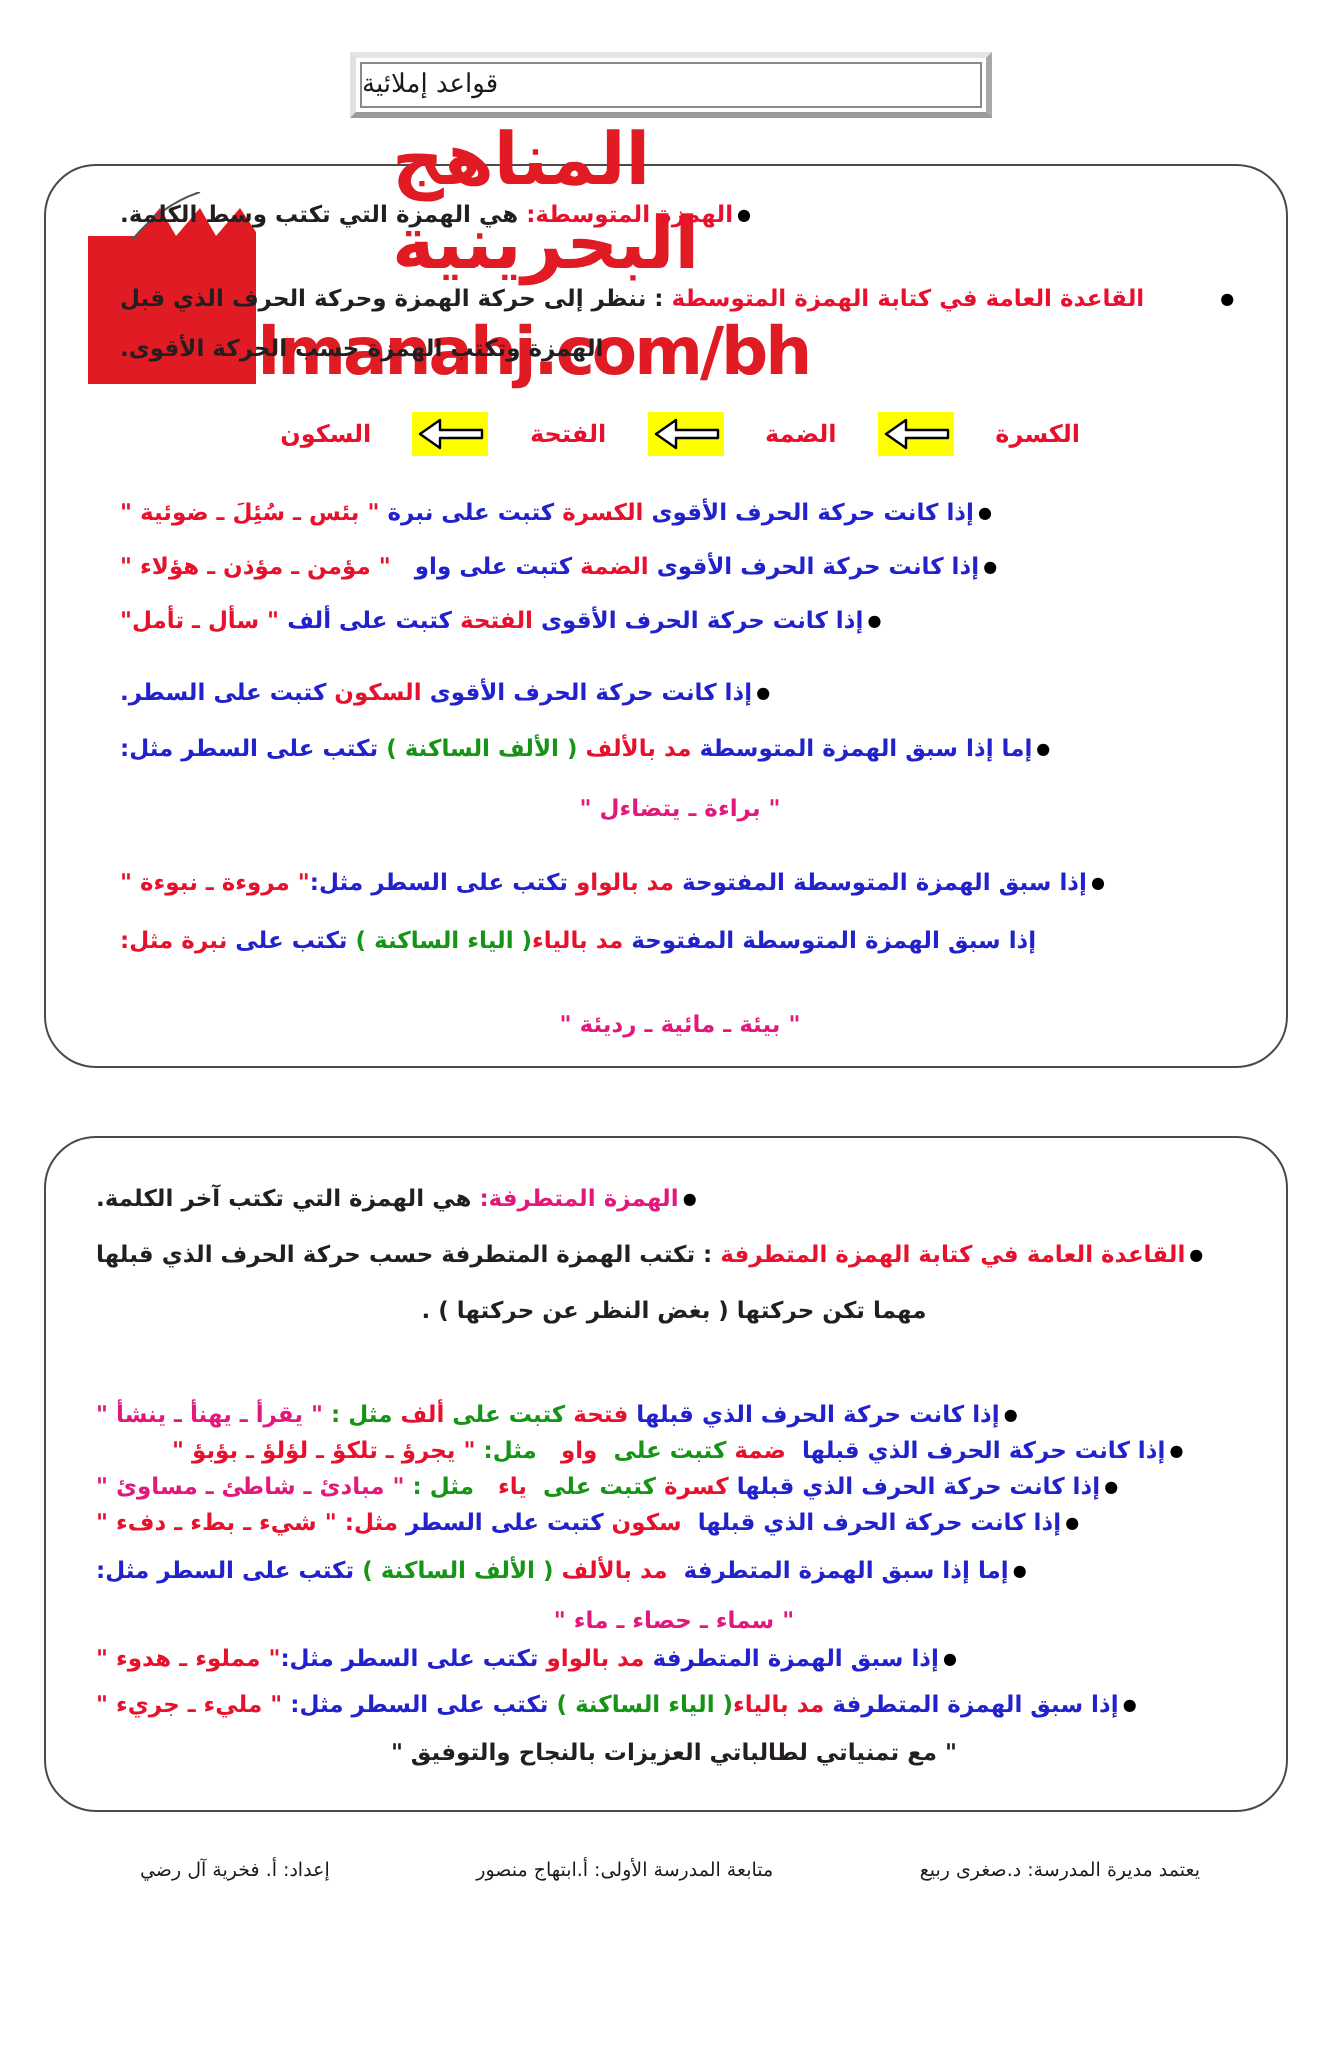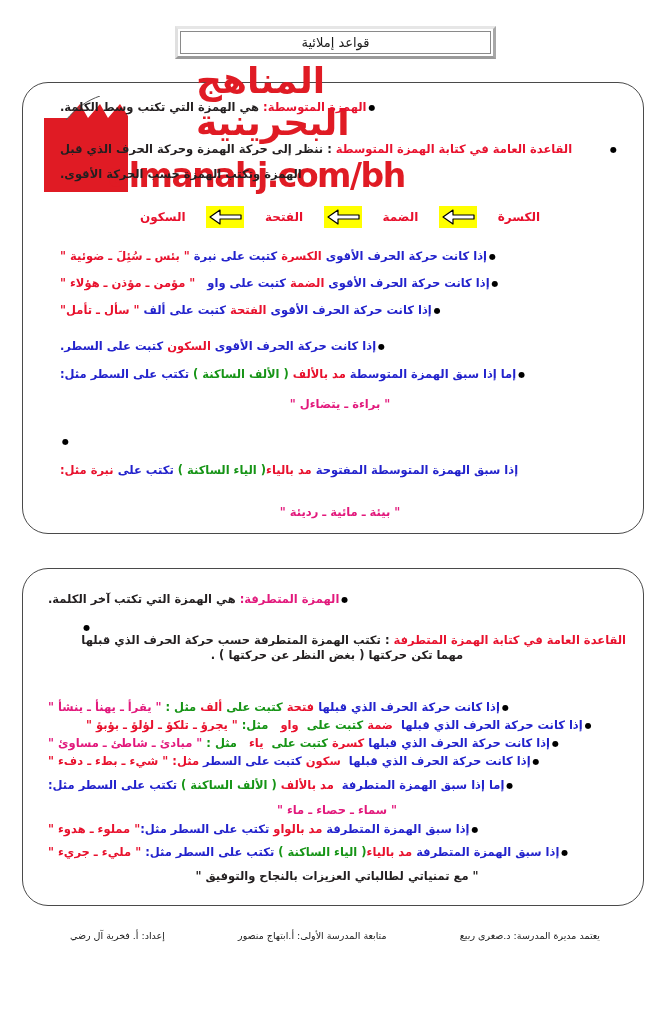--- a/index.html
+++ b/index.html
@@ -37,21 +37,21 @@
     border-bottom-color: #9a9a9a;
     background: #ffffff;
     box-sizing: border-box;
   }
   .title-plaque .inner {
     position: absolute;
     inset: 2px;
     border: 1px solid #8a8a8a;
     display: flex;
     align-items: center;
-    justify-content: center;
+    justify-content: flex-end;
     background: #ffffff;
   }
   .title-text {
     font-size: 13px;
     color: #1a1a1a;
     font-family: "DejaVu Sans", "Liberation Sans", sans-serif;
     letter-spacing: .5px;
   }
 
   
@@ -265,32 +265,33 @@
     </div>
     <div class="row right" style="top: 367px; left: 60px; width: 560px;">
       <span class="bullet"></span>
       <span><span class="seg" style="color: rgb(34, 34, 204);">إما إذا سبق الهمزة المتوسطة </span><span class="seg" style="color: rgb(232, 17, 45);">مد بالألف </span><span class="seg" style="color: rgb(22, 148, 22);">( الألف الساكنة )</span><span class="seg" style="color: rgb(34, 34, 204);"> تكتب على السطر مثل:</span></span>
     </div>
     <div class="row center" style="top: 397px; left: 60px; width: 560px;">
       <span><span class="seg" style="color: rgb(226, 25, 124);">" براءة ـ يتضاءل "</span></span>
     </div>
     <div class="row right" style="top: 434px; left: 60px; width: 560px;">
       <span class="bullet"></span>
+      <span><span class="seg" style="color: rgb(34, 34, 204);">إذا سبق الهمزة المتوسطة المفتوحة </span><span class="seg" style="color: rgb(232, 17, 45);">مد بالواو </span><span class="seg" style="color: rgb(34, 34, 204);">تكتب على السطر مثل:</span><span class="seg" style="color: rgb(232, 17, 45);">" مروءة ـ نبوءة "</span></span>
     </div>
     <div class="row right" style="top: 463px; left: 60px; width: 560px;">
       <span><span class="seg" style="color: rgb(34, 34, 204);">إذا سبق الهمزة المتوسطة المفتوحة </span><span class="seg" style="color: rgb(232, 17, 45);">مد بالياء</span><span class="seg" style="color: rgb(22, 148, 22);">( الياء الساكنة )</span><span class="seg" style="color: rgb(34, 34, 204);"> تكتب على </span><span class="seg" style="color: rgb(232, 17, 45);">نبرة مثل:</span></span>
     </div>
     <div class="row center" style="top: 505px; left: 60px; width: 560px;">
       <span><span class="seg" style="color: rgb(226, 25, 124);">" بيئة ـ مائية ـ رديئة "</span></span>
     </div>
     <div class="row right" style="top: 592px; left: 48px; width: 578px;">
       <span class="bullet"></span>
       <span><span class="seg" style="color: rgb(226, 25, 124);">الهمزة المتطرفة: </span><span class="seg" style="color: rgb(35, 31, 32);">هي الهمزة التي تكتب آخر الكلمة.</span></span>
     </div>
-    <div class="row right" style="top: 620px; left: 48px; width: 578px; flex-direction: column;">
+    <div class="row right" style="top: 620px; left: 48px; width: 578px;">
       <span class="bullet"></span>
       <span><span class="seg" style="color: rgb(232, 17, 45);">القاعدة العامة في كتابة الهمزة المتطرفة</span><span class="seg" style="color: rgb(35, 31, 32);"> : تكتب الهمزة المتطرفة حسب حركة الحرف الذي قبلها</span></span>
     </div>
     <div class="row center" style="top: 648px; left: 48px; width: 578px;">
       <span><span class="seg" style="color: rgb(35, 31, 32);">مهما تكن حركتها ( بغض النظر عن حركتها ) .</span></span>
     </div>
     <div class="row right" style="top: 700px; left: 48px; width: 578px;">
       <span class="bullet"></span>
       <span><span class="seg" style="color: rgb(34, 34, 204);">إذا كانت حركة الحرف الذي قبلها </span><span class="seg" style="color: rgb(232, 17, 45);">فتحة </span><span class="seg" style="color: rgb(22, 148, 22);">كتبت على </span><span class="seg" style="color: rgb(232, 17, 45);">ألف </span><span class="seg" style="color: rgb(22, 148, 22);">مثل : </span><span class="seg" style="color: rgb(226, 25, 124);">" يقرأ ـ يهنأ ـ ينشأ "</span></span>
     </div>

